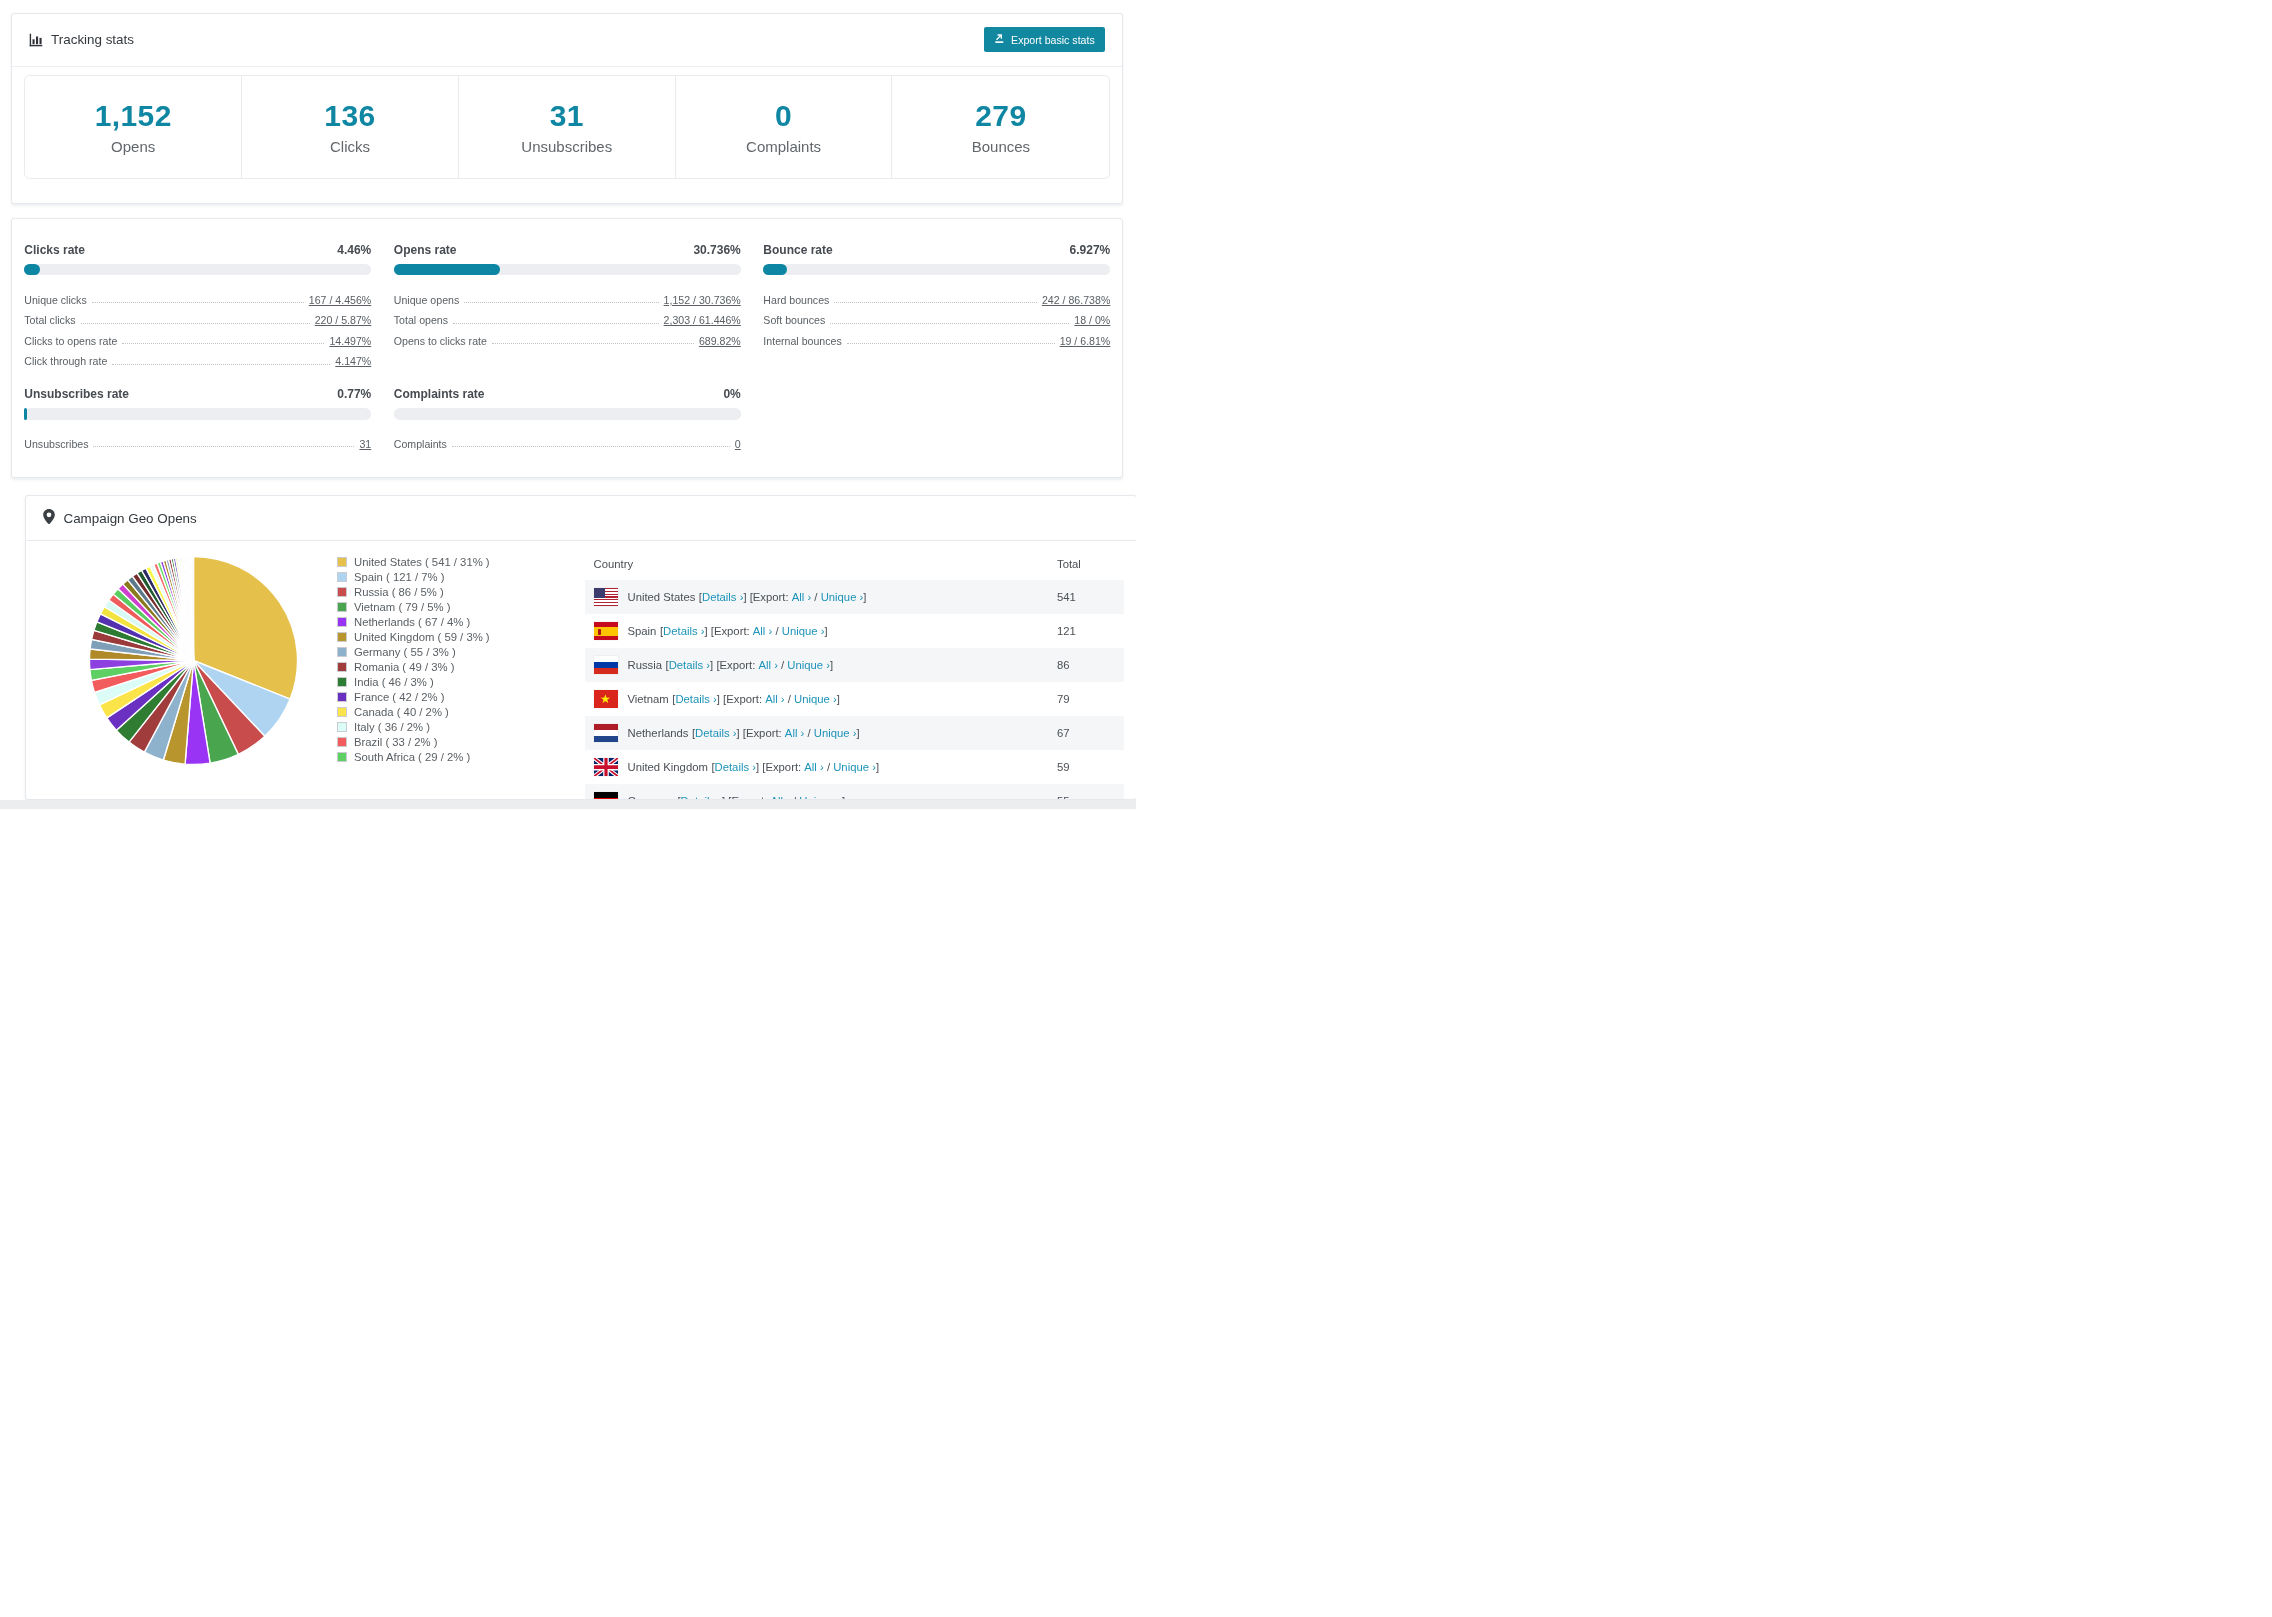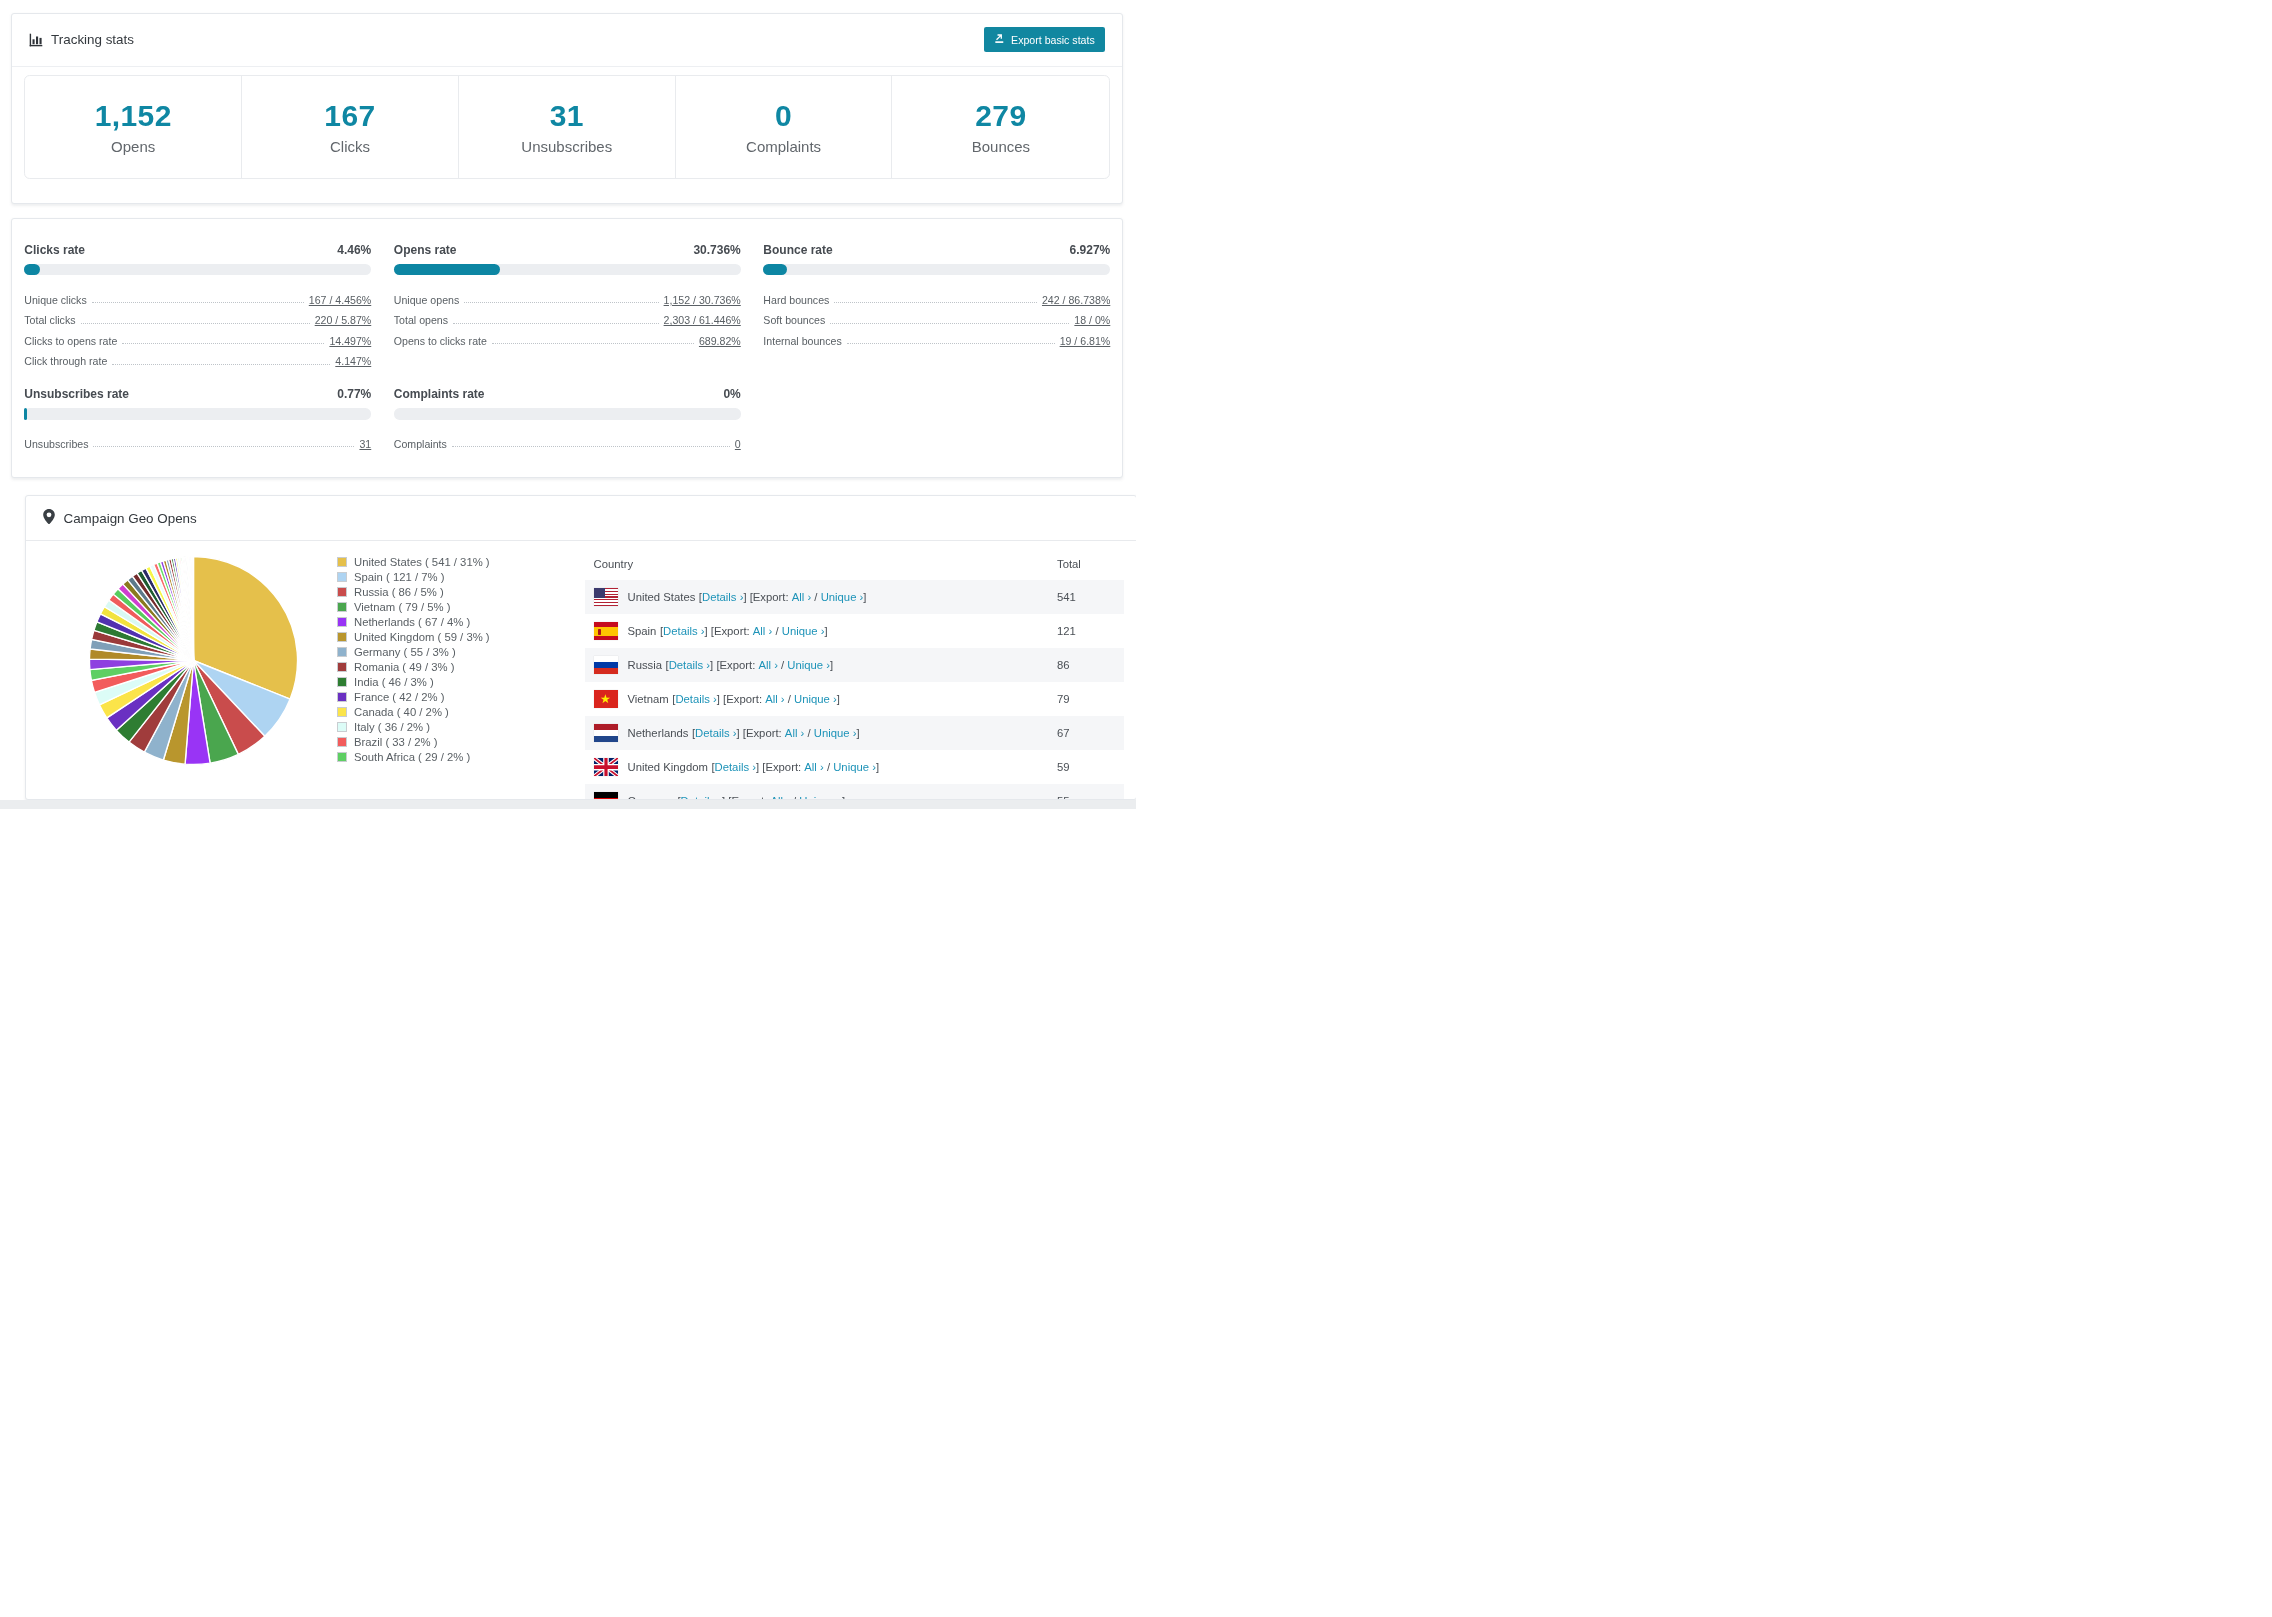--- a/index.html
+++ b/index.html
@@ -103,21 +103,21 @@
       </span>
       <span>Export basic stats</span>
     </button>
   </div>
   <div class="stats-group" id="stats-group">
       <div class="stat-box">
     <div class="stat-num">1,152</div>
     <div class="stat-label">Opens</div>
   </div>
       <div class="stat-box">
-    <div class="stat-num">167</div>
+    <div class="stat-num">136</div>
     <div class="stat-label">Clicks</div>
   </div>
       <div class="stat-box">
     <div class="stat-num">31</div>
     <div class="stat-label">Unsubscribes</div>
   </div>
       <div class="stat-box">
     <div class="stat-num">0</div>
     <div class="stat-label">Complaints</div>
   </div>

